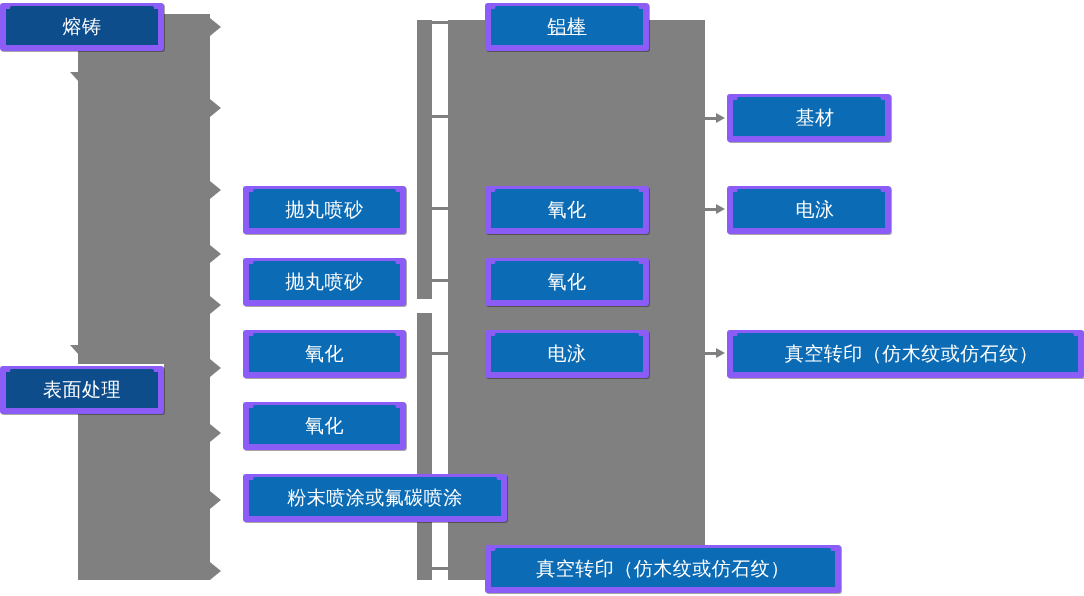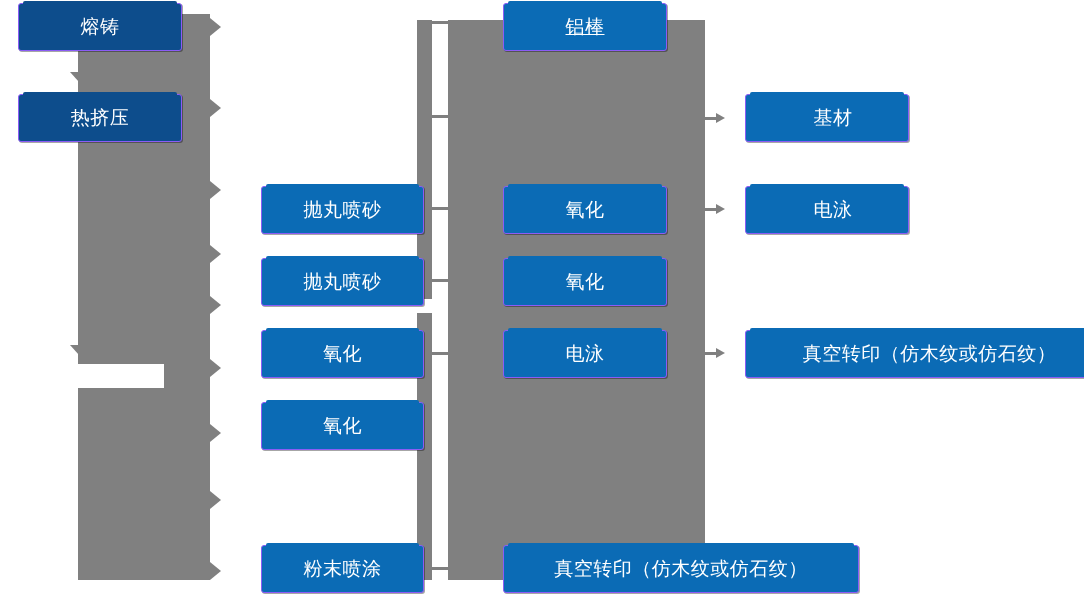--- a/index.html
+++ b/index.html
@@ -59,29 +59,28 @@
     border-left: 9px solid #808080;
   }
 
   
   .box {
     position: absolute;
     box-sizing: border-box;
     display: flex;
     align-items: center;
     justify-content: center;
-    border: 1px solid #8b5cf6;
+    border: 6px solid #8b5cf6;
     border-radius: 3px;
     color: #ffffff;
     font-size: 19px;
     line-height: 1.1;
     letter-spacing: 0.5px;
     white-space: nowrap;
     box-shadow: 1px 1px 0 rgba(0,0,0,0.35);
-    margin-left: 18px;
   }
   .box.dark  { background: #0d4d8c; }
   .box.mid   { background: #0b6bb5; }
   .box.light { background: #0b6bb5; padding-left: 12px; }
   .box .lbl { pointer-events: none; }
 
   
   .box::before {
     content: "";
     position: absolute;
@@ -129,38 +128,38 @@
   <div class="gray" style="left:432px; top:352px; width:16px; height:3px;"></div>
   <div class="gray" style="left:432px; top:567px; width:16px; height:3px;"></div>
 
   <div class="arrow" style="left:700px; top:117px; width:16px;"></div>
   <div class="arrow" style="left:700px; top:208px; width:16px;"></div>
   <div class="arrow" style="left:700px; top:352px; width:16px;"></div>
 
   <div class="box dark" style="left:0px; top:3px; width:164px; height:48px;">
     <span class="lbl">熔铸</span>
   </div>
-  <div class="box dark" style="left:0px; top:94px; width:164px; height:48px;">
-    <span class="lbl">热挤压</span>
+  <div class="box dark" style="left:0px; top:366px; width:164px; height:48px;">
+    <span class="lbl">表面处理</span>
   </div>
 
   <div class="box mid" style="left:243px; top:186px; width:163px; height:48px;">
     <span class="lbl">抛丸喷砂</span>
   </div>
   <div class="box mid" style="left:243px; top:258px; width:163px; height:48px;">
     <span class="lbl">抛丸喷砂</span>
   </div>
   <div class="box mid" style="left:243px; top:330px; width:163px; height:48px;">
     <span class="lbl">氧化</span>
   </div>
   <div class="box mid" style="left:243px; top:402px; width:163px; height:48px;">
     <span class="lbl">氧化</span>
   </div>
-  <div class="box mid" style="left:243px; top:545px; width:163px; height:48px;">
-    <span class="lbl">粉末喷涂</span>
+  <div class="box mid" style="left:243px; top:474px; width:264px; height:48px;">
+    <span class="lbl">粉末喷涂或氟碳喷涂</span>
   </div>
 
   <div class="box mid" style="left:485px; top:3px; width:164px; height:48px;text-decoration:underline;">
     <span class="lbl">铝棒</span>
   </div>
   <div class="box mid" style="left:485px; top:186px; width:164px; height:48px;">
     <span class="lbl">氧化</span>
   </div>
   <div class="box mid" style="left:485px; top:258px; width:164px; height:48px;">
     <span class="lbl">氧化</span>

